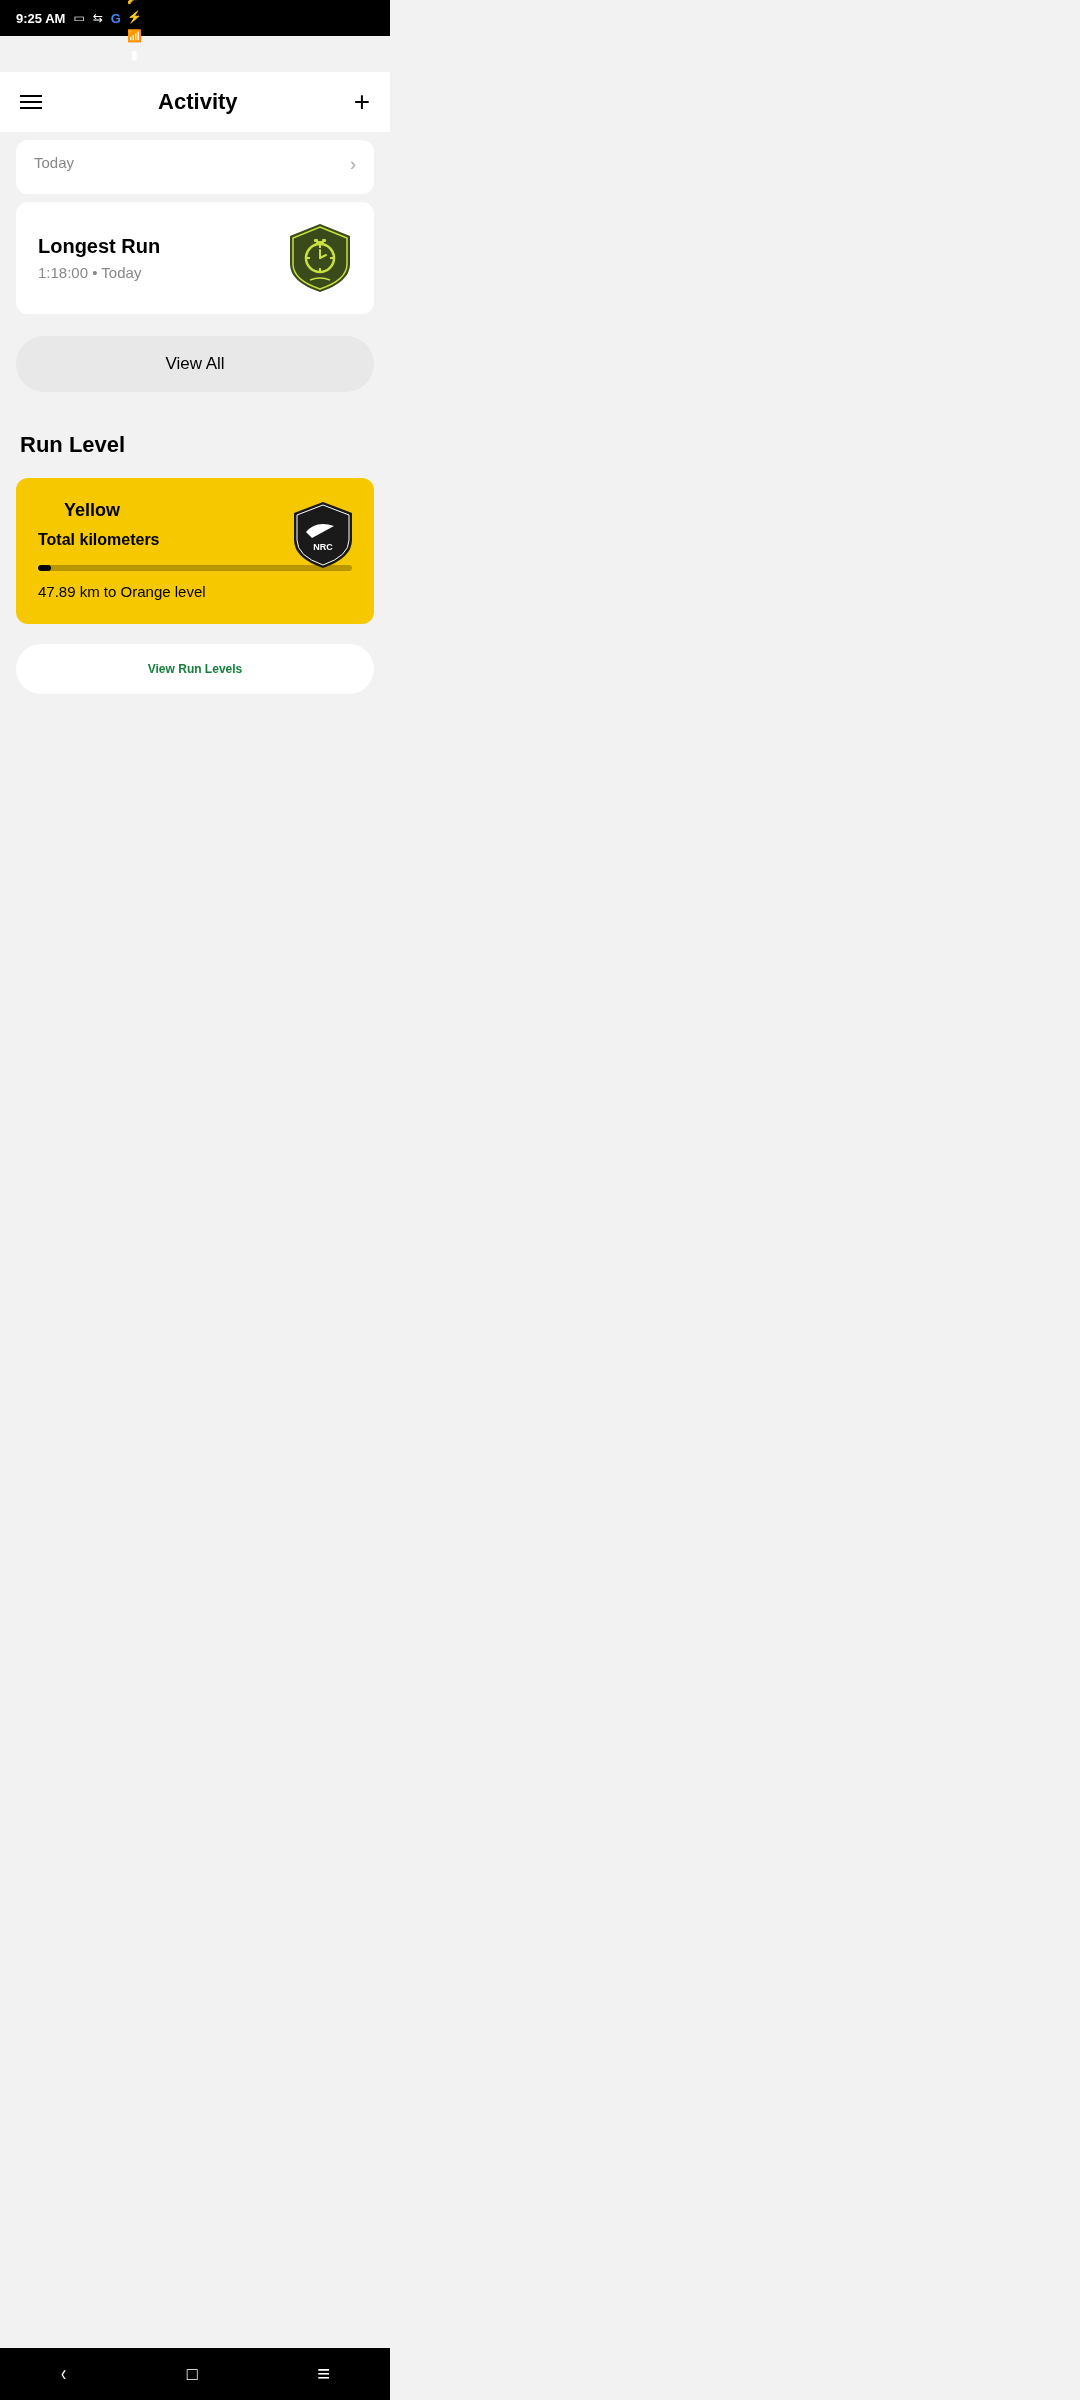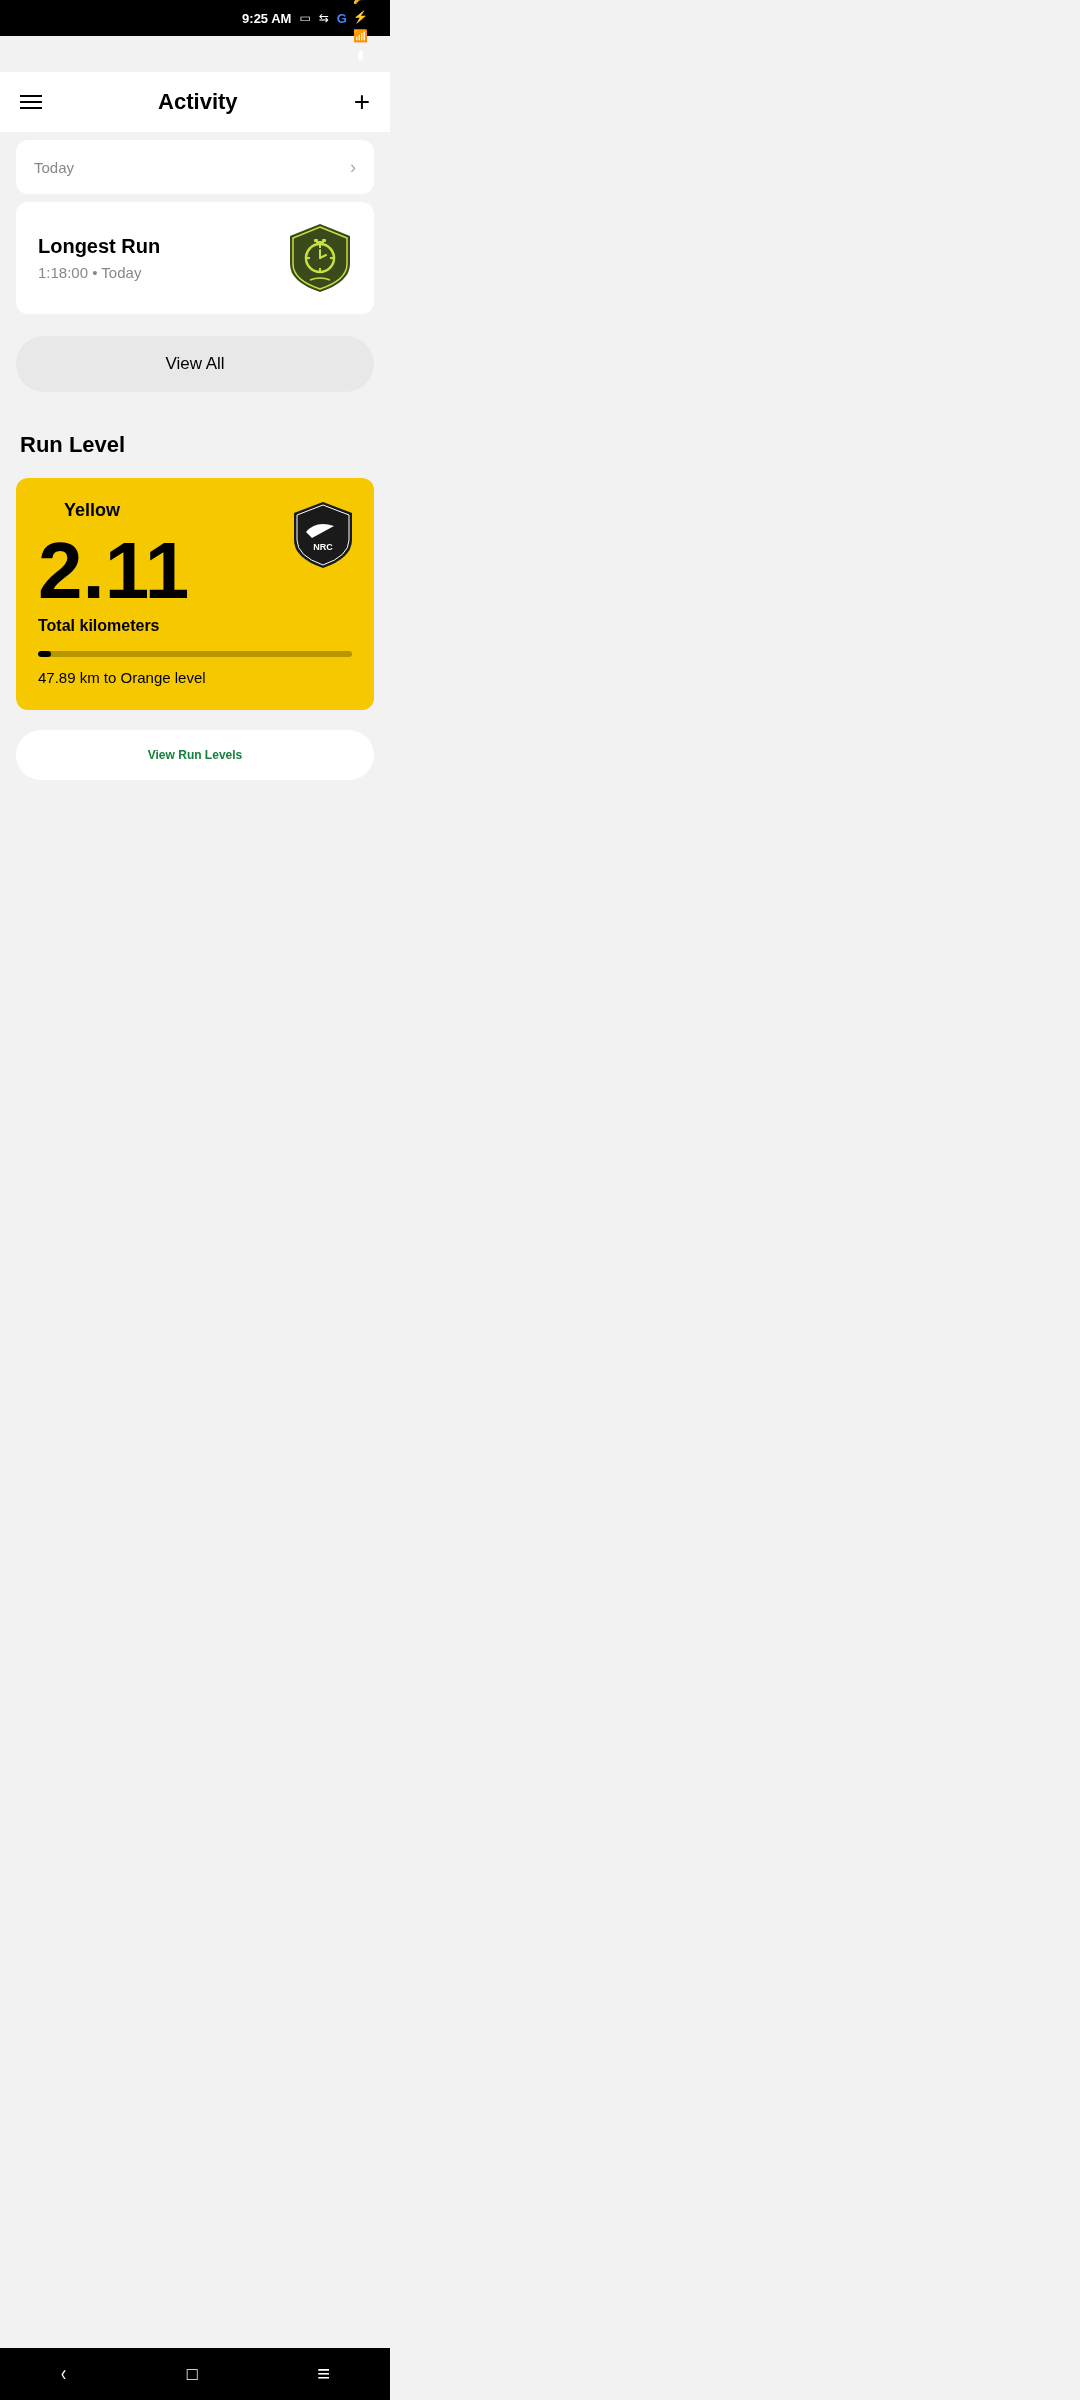--- a/index.html
+++ b/index.html
@@ -15,21 +15,21 @@
       background: #f2f2f2;
       font-family: -apple-system, BlinkMacSystemFont, 'Helvetica Neue', Arial, sans-serif;
       overflow-x: hidden;
     }
 
     
     .status-bar {
       background: #000;
       color: #fff;
       display: flex;
-      justify-content: flex-end;
+      justify-content: flex-start;
       align-items: center;
       padding: 8px 16px;
       height: 36px;
     }
 
     .status-time {
       font-size: 13px;
       font-weight: 600;
     }
 
@@ -96,21 +96,20 @@
     }
 
     
     .partial-card {
       background: #fff;
       margin: 8px 16px;
       border-radius: 12px;
       padding: 14px 18px;
       display: flex;
       justify-content: space-between;
-      align-items: center;
       min-height: 54px;
     }
 
     .partial-card-text {
       font-size: 15px;
       color: #888;
     }
 
     .partial-card-arrow {
       font-size: 18px;
@@ -357,21 +356,20 @@
   <svg class="nrc-shield" viewBox="0 0 62 70" xmlns="http://www.w3.org/2000/svg">
     <path d="M31 2 L60 13 L60 40 Q60 58 31 68 Q2 58 2 40 L2 13 Z" fill="#1a1a1a"></path>
     <path d="M31 5 L57 15 L57 40 Q57 56 31 65 Q5 56 5 40 L5 15 Z" fill="none" stroke="#fff" stroke-width="1"></path>
 
     <path d="M14 32 Q24 20 42 26 L20 38 Z" fill="#fff"></path>
 
     <text x="31" y="50" text-anchor="middle" fill="#fff" font-size="9" font-weight="bold" font-family="Arial">NRC</text>
   </svg>
 
   <div class="run-level-label">Yellow</div>
-  <div class="run-level-number">2.11</div>
   <div class="run-level-unit">Total kilometers</div>
 
   <div class="progress-bar-container">
     <div class="progress-bar-fill" style="width: 4.2%;"></div>
   </div>
 
   <div class="run-level-progress-text">47.89 km to Orange level</div>
 </div>
 
 

